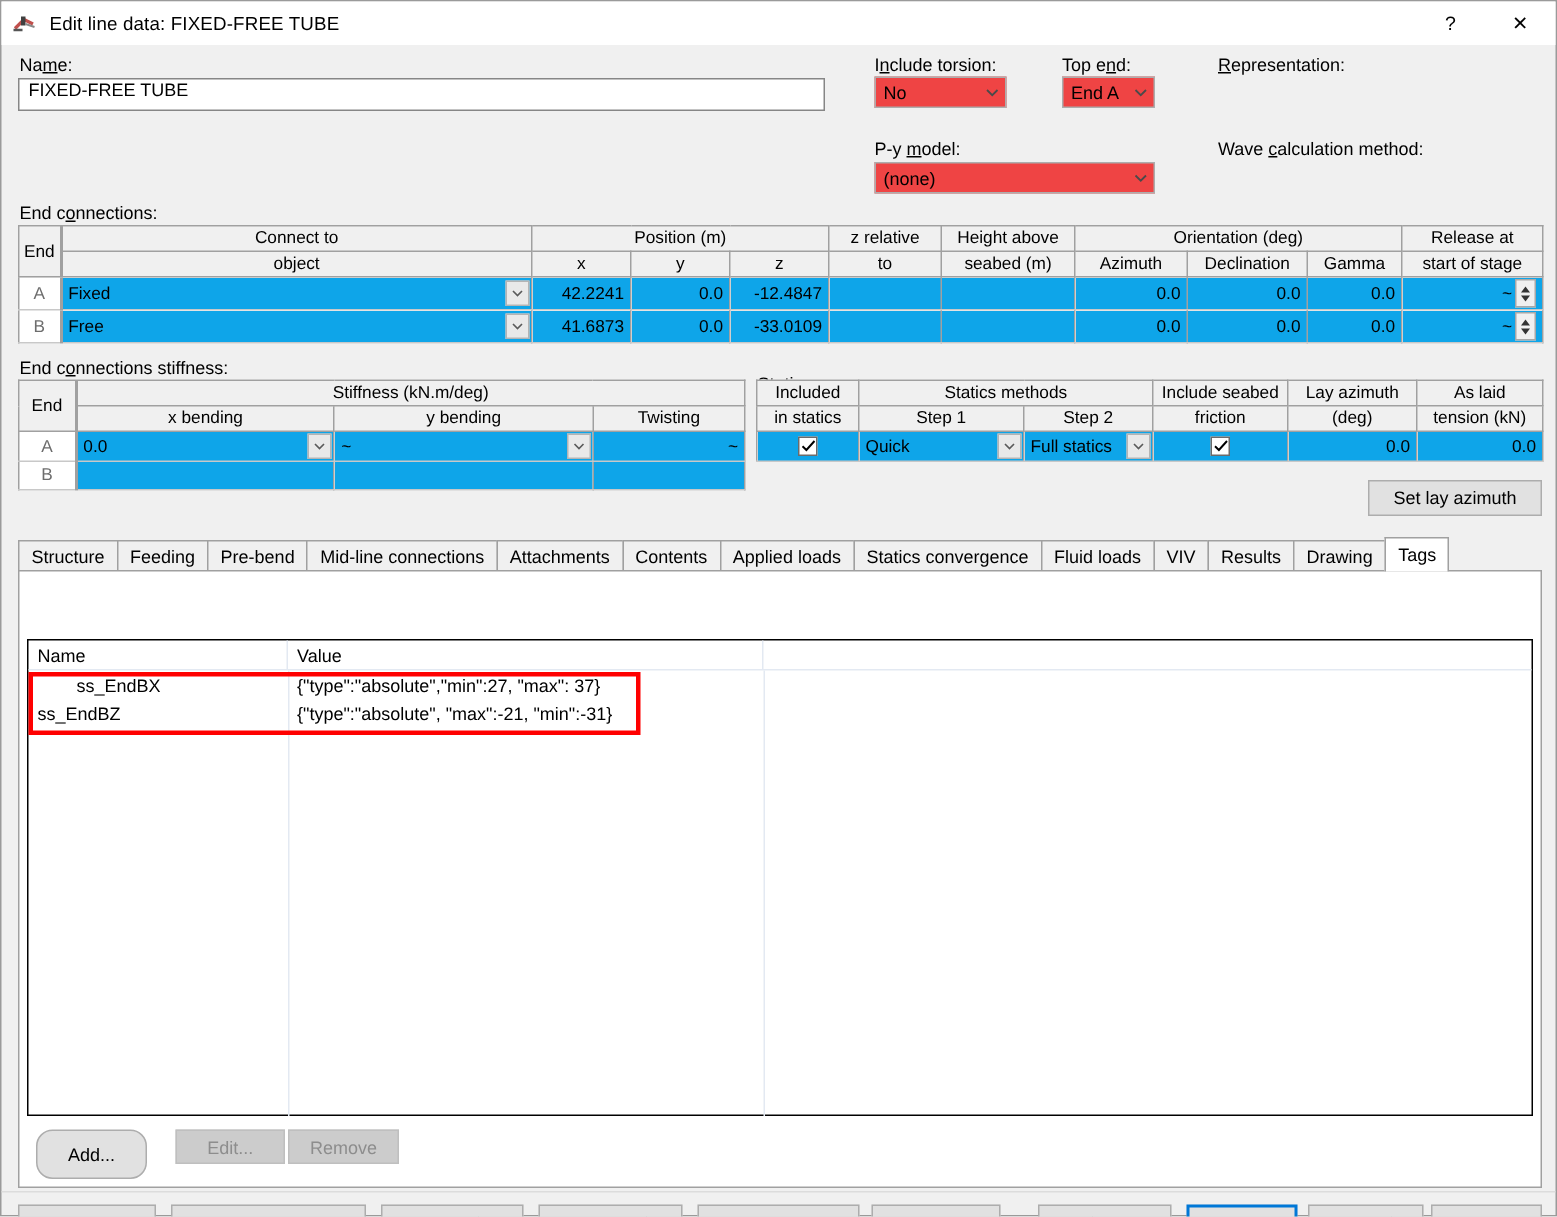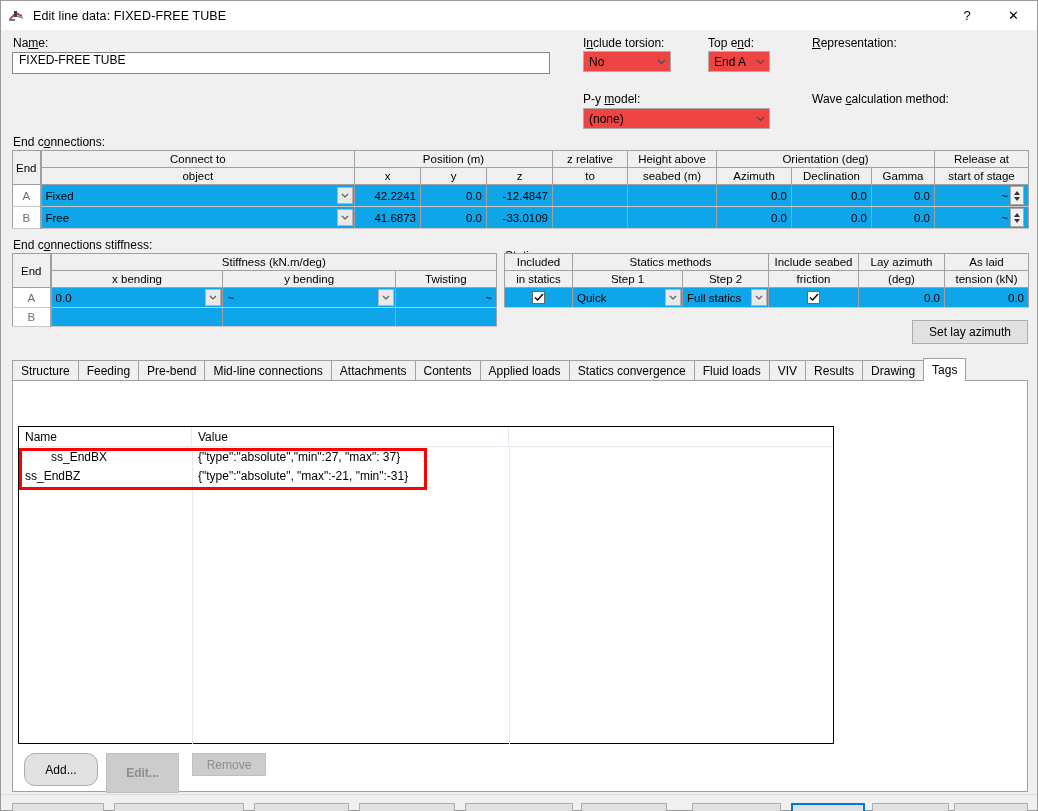--- a/index.html
+++ b/index.html
@@ -583,21 +583,21 @@
       <div class="tab">
           <span>Drawing</span>
         </div>
       <div class="tab active">
           <span>Tags</span>
         </div>
     </div>
 
     <div class="tabpage" style="left:11px;top:350px;width:1016px;height:412px;"></div>
 
-    <div class="listview" style="left:17px;top:396px;width:816px;height:318px;text-align:center;">
+    <div class="listview" style="left:17px;top:396px;width:1004px;height:318px;text-align:center;">
       <div class="lv-head">
         <div class="lv-h" style="width:173px;">Name</div>
         <div class="lv-h" style="width:317px;">Value</div>
       </div>
       <div class="lv-rows">
         <div class="lv-vline" style="left:173px;height:297px;"></div>
         <div class="lv-vline" style="left:490px;height:297px;"></div>
         <div class="lv-row">
           <div class="lv-c" style="width:173px;padding-left:32px;">ss_EndBX</div>
           <div class="lv-c" style="width:317px;">{"type":"absolute","min":27, "max": 37}</div>
@@ -605,21 +605,21 @@
         <div class="lv-row">
           <div class="lv-c" style="width:173px;">ss_EndBZ</div>
           <div class="lv-c" style="width:317px;">{"type":"absolute", "max":-21, "min":-31}</div>
         </div>
       </div>
     </div>
 
     <div class="redbox" style="left:18px;top:418px;width:408px;height:42px;"></div>
 
     <div class="btn" style="position:absolute;left:23px;top:723px;width:74px;height:33px;border-radius:11px;">Add...</div>
-    <div class="btn disabled" style="position:absolute;left:105px;top:723px;width:73px;height:40px;font-weight:bold;">Edit...</div>
+    <div class="btn disabled" style="position:absolute;left:116px;top:723px;width:73px;height:23px;">Edit...</div>
     <div class="btn disabled" style="position:absolute;left:191px;top:723px;width:74px;height:23px;">Remove</div>
 
     <div class="footer-sep" style="top:764px;"></div>
 
     <div class="btn" style="position:absolute;left:11px;top:773px;width:92px;height:25px;">
         <span>Line types...</span>
       </div>
     <div class="btn" style="position:absolute;left:113px;top:773px;width:130px;height:25px;">
         <span>Attachment types...</span>
       </div>

